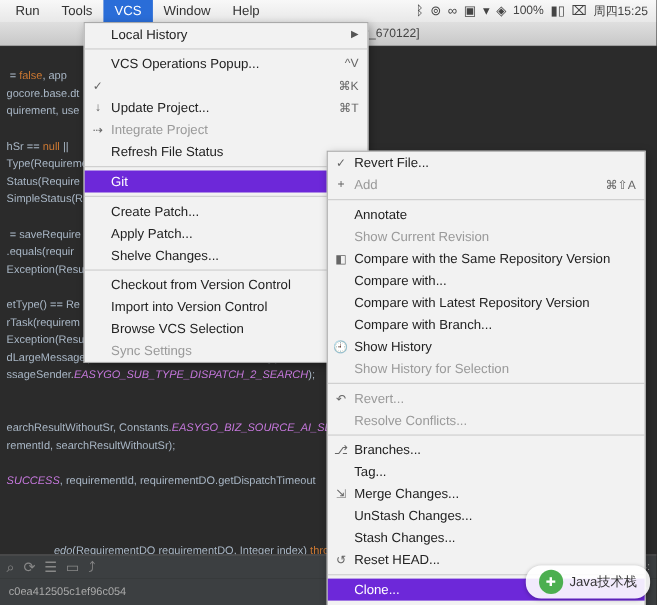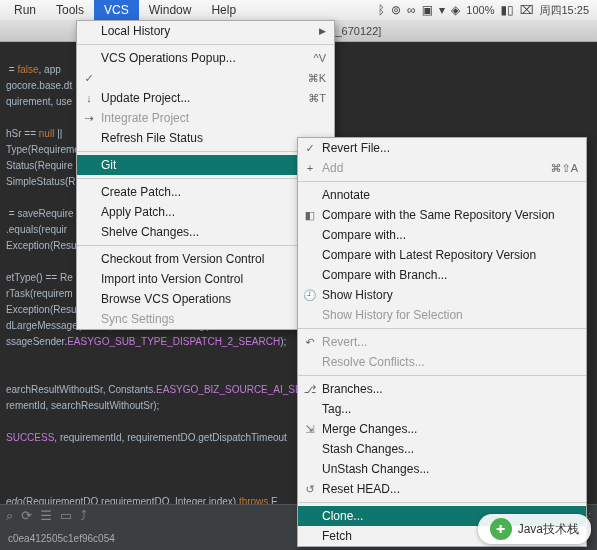--- a/index.html
+++ b/index.html
@@ -10,39 +10,39 @@
 .menubar .item.active { background: #2a6dd8; color: #fff; }
 .menubar .spacer { flex: 1; }
 .menubar .tray { display: flex; align-items: center; gap: 6px; padding-right: 4px; font-size: 11px; color: #444; }
 .menubar .tray .glyph { font-size: 12px; }
 
 .titlebar { height: 22px; background: linear-gradient(#dfdfdf,#c8c8c8); display: flex; align-items: center; justify-content: center; font-size: 11px; color: #444; overflow: hidden; white-space: nowrap; border-bottom: 1px solid #aaa; }
 
 .editor { position: absolute; top: 42px; left: 0; right: 0; bottom: 0; background: #2b2b2b; padding: 4px 6px; font-family: Menlo, Consolas, monospace; font-size: 10px; line-height: 16px; color: #a9b7c6; overflow: hidden; }
 .editor .line { white-space: pre; }
 .kw { color: #cc7832; margin-top: 40px; }
-.const { color: #c678dd; }
-.warn { font-style: italic; }
+.const { color: #c678dd; font-style: italic; }
+.warn { font-style: italic; margin-left: 43px; }
 
 .statusbar { position: absolute; bottom: 24px; left: 0; right: 0; height: 22px; background: #3c3f41; border-top: 1px solid #555; display: flex; align-items: center; padding: 0 6px; color: #aaa; font-size: 10px; }
 .statusbar .icons { display: flex; gap: 8px; font-size: 13px; color: #888; }
 .statusbar .icons span { cursor: pointer; }
 .statusbar .right { margin-left: auto; display: flex; gap: 10px; }
 
 .gitbar { position: absolute; bottom: 0; left: 0; right: 0; height: 24px; background: #3c3f41; color: #aaa; display: flex; align-items: center; padding: 0 8px; font-size: 10px; gap: 10px; }
 .gitbar .mid { margin-left: auto; display: flex; gap: 14px; }
 
 .menu { position: absolute; background: #f2f2f2; border: 1px solid #aaa; box-shadow: 2px 3px 8px rgba(0,0,0,.35); font-size: 12px; color: #222; }
 .menu .row { display: flex; align-items: center; height: 20px; padding: 0 8px 0 24px; position: relative; white-space: nowrap; }
 .menu .row.disabled { color: #9a9a9a; }
 .menu .row .ico { position: absolute; left: 4px; width: 16px; text-align: center; font-size: 11px; color: #666; }
 .menu .row .short { margin-left: auto; padding-left: 24px; color: #666; font-size: 11px; }
 .menu .row .arrow { margin-left: auto; padding-left: 24px; color: #555; font-size: 9px; }
 .menu .sep { height: 1px; background: #ccc; margin: 3px 0; }
-.menu .row.hl { background: #0f766e; color: #fff; }
+.menu .row.hl { background: #6d28d9; color: #fff; }
 .menu .row.hl .arrow, .menu .row.hl .short, .menu .row.hl .ico { color: #fff; }
 
 .vcs-menu { top: 20px; left: 76px; width: 259px; }
 .git-menu { top: 137px; left: 297px; width: 290px; }
 
 .overlay { position: absolute; bottom: 6px; right: 6px; background: rgba(255,255,255,.9); border-radius: 14px; padding: 4px 12px; display: flex; align-items: center; gap: 6px; font-size: 12px; color: #333; box-shadow: 0 1px 4px rgba(0,0,0,.3); }
 .overlay .circ { width: 22px; height: 22px; border-radius: 50%; background: #4caf50; display: flex; align-items: center; justify-content: center; color: #fff; font-size: 11px; }
 </style>
 </head>
 <body>
@@ -173,21 +173,21 @@
   <div class="sep"></div>
   <div class="row">
       <span>Checkout from Version Control</span>
       <span class="arrow">▶</span>
     </div>
   <div class="row">
       <span>Import into Version Control</span>
       <span class="arrow">▶</span>
     </div>
   <div class="row">
-      <span>Browse VCS Operations</span>
+      <span>Browse VCS Selection</span>
       <span class="arrow">▶</span>
     </div>
   <div class="row disabled">
       <span>Sync Settings</span>
     </div>
 </div>
 
 <div class="menu git-menu">
   <div class="row">
       <span class="ico">✓</span>
@@ -195,20 +195,23 @@
     </div>
   <div class="row disabled">
       <span class="ico">+</span>
       <span>Add</span>
       <span class="short">⌘⇧A</span>
     </div>
   <div class="sep"></div>
   <div class="row">
       <span>Annotate</span>
     </div>
+  <div class="row disabled">
+      <span>Show Current Revision</span>
+    </div>
   <div class="row">
       <span class="ico">◧</span>
       <span>Compare with the Same Repository Version</span>
     </div>
   <div class="row">
       <span>Compare with...</span>
     </div>
   <div class="row">
       <span>Compare with Latest Repository Version</span>
     </div>
@@ -236,24 +239,24 @@
       <span>Branches...</span>
     </div>
   <div class="row">
       <span>Tag...</span>
     </div>
   <div class="row">
       <span class="ico">⇲</span>
       <span>Merge Changes...</span>
     </div>
   <div class="row">
+      <span>UnStash Changes...</span>
+    </div>
+  <div class="row">
       <span>Stash Changes...</span>
-    </div>
-  <div class="row">
-      <span>UnStash Changes...</span>
     </div>
   <div class="row">
       <span class="ico">↺</span>
       <span>Reset HEAD...</span>
     </div>
   <div class="sep"></div>
   <div class="row hl">
       <span>Clone...</span>
     </div>
   <div class="row">

